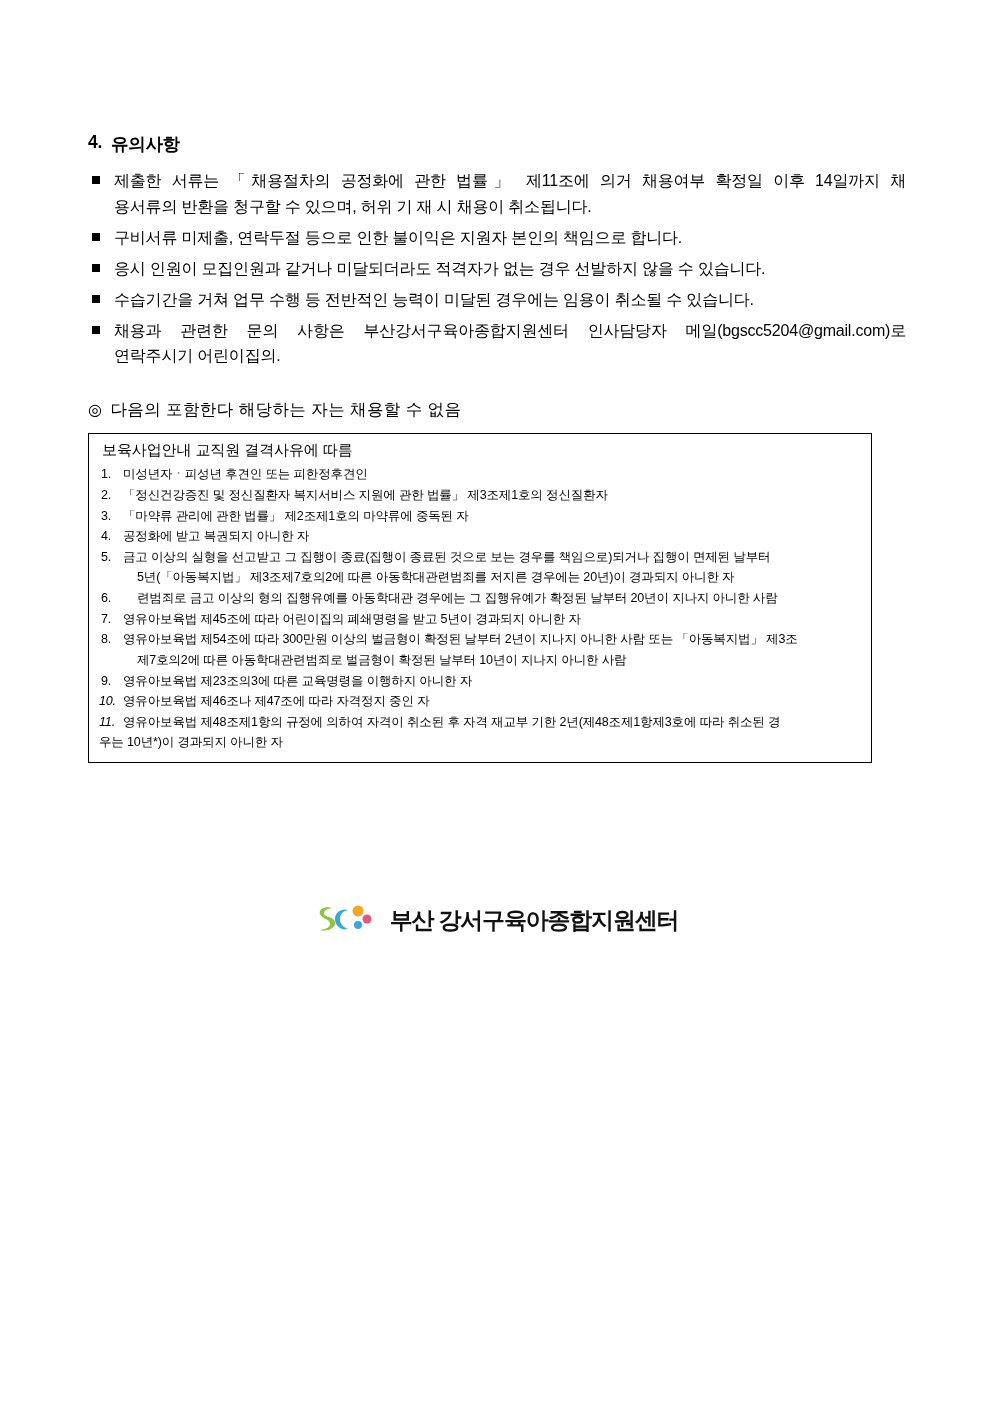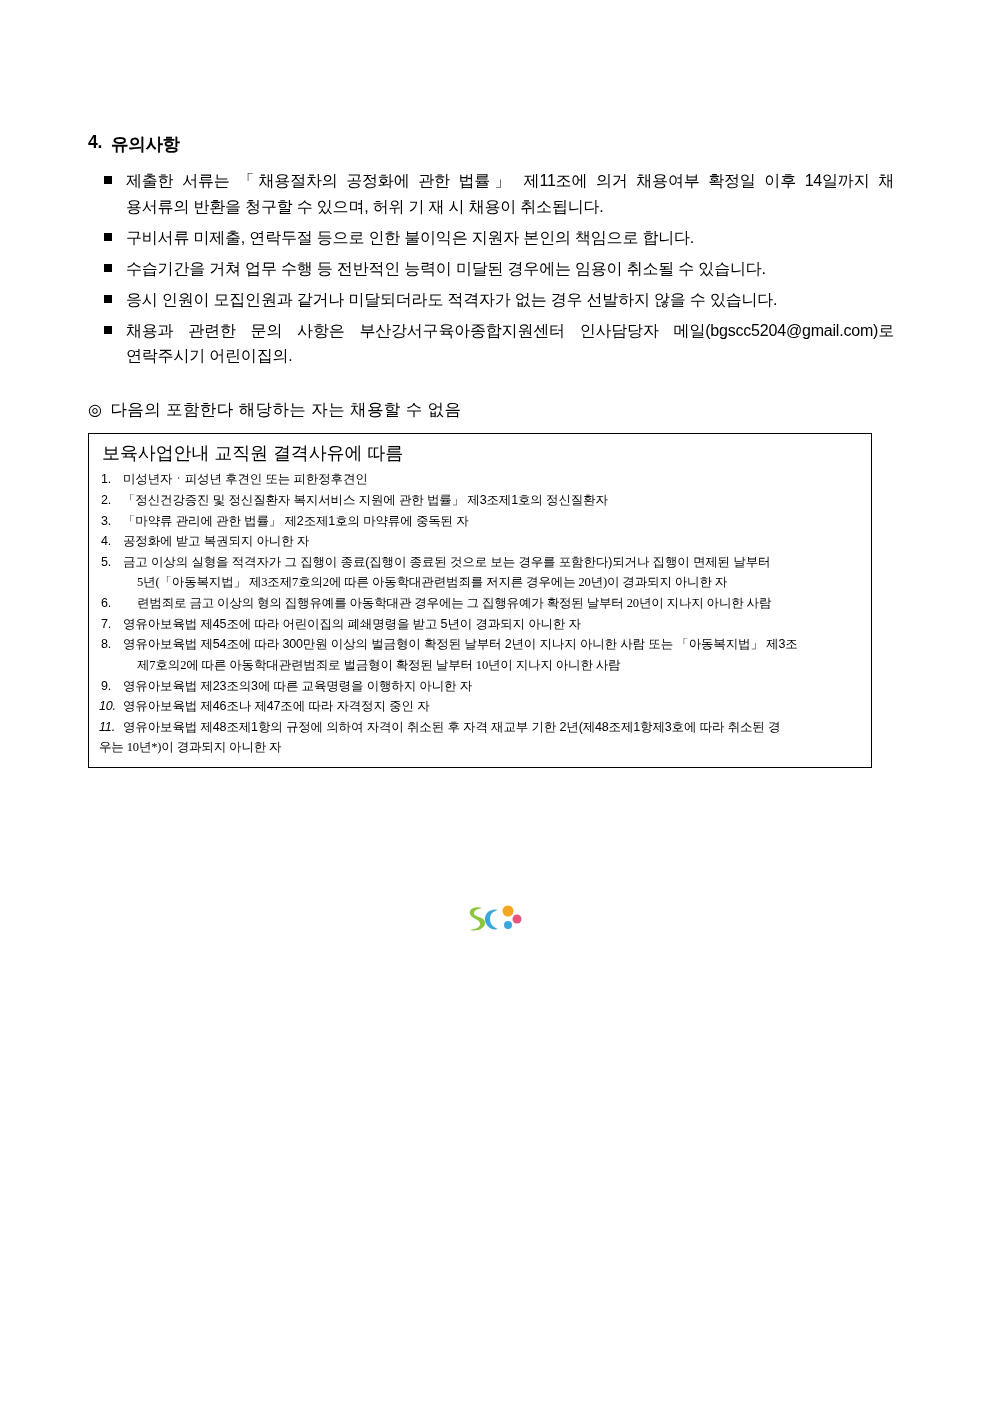--- a/index.html
+++ b/index.html
@@ -36,21 +36,21 @@
     margin: 0 0 12px 0;
     display: flex;
     gap: 9px;
   }
   .section-heading .num { }
   .section-heading .txt { }
 
   
   ul.notice-list {
     list-style: none;
-    margin: 12px;
+    margin: 0;
     padding: 0;
   }
   ul.notice-list li {
     position: relative;
     padding-left: 26px;
     margin-bottom: 5px;
     font-size: 16px;
     line-height: 1.62;
     letter-spacing: -0.2px;
     text-align: justify;
@@ -92,21 +92,21 @@
   }
 
   
   .disq-box {
     border: 1px solid #000;
     padding: 7px 10px 9px 10px;
     width: 784px;
     box-sizing: border-box;
   }
   .disq-box .box-title {
-    font-size: 18px;
+    font-size: 15px;
     letter-spacing: -0.1px;
     margin-bottom: 4px;
     padding-left: 3px;
   }
   .disq-box ol {
     list-style: none;
     margin: 0;
     padding: 0;
   }
   .disq-box ol li {
@@ -125,21 +125,20 @@
     text-align: left;
   }
   .disq-box ol li.wide .idx {
     left: 0px;
     width: 22px;
     font-style: italic;
   }
   .disq-box ol li .sub {
     display: block;
     padding-left: 14px;
-    font-family: Liberation Serif, serif;
   }
   .disq-box ol li .sub.nopad {
     padding-left: 0;
     margin-left: -24px;
   }
 
   
   .footer-logo {
     position: absolute;
     left: 0;
@@ -178,25 +177,25 @@
         <span class="marker"></span>
         <span class="line justified">제출한 서류는 「채용절차의 공정화에 관한 법률」 제11조에 의거 채용여부 확정일 이후 14일까지 채</span>
         <span class="line last">용서류의 반환을 청구할 수 있으며, 허위 기 재 시 채용이 취소됩니다.</span>
       </li>
       <li>
         <span class="marker"></span>
         <span class="line last">구비서류 미제출, 연락두절 등으로 인한 불이익은 지원자 본인의 책임으로 합니다.</span>
       </li>
       <li>
         <span class="marker"></span>
+        <span class="line last">응시 인원이 모집인원과 같거나 미달되더라도 적격자가 없는 경우 선발하지 않을 수 있습니다.</span>
+      </li>
+      <li>
+        <span class="marker"></span>
         <span class="line last">수습기간을 거쳐 업무 수행 등 전반적인 능력이 미달된 경우에는 임용이 취소될 수 있습니다.</span>
-      </li>
-      <li>
-        <span class="marker"></span>
-        <span class="line last">응시 인원이 모집인원과 같거나 미달되더라도 적격자가 없는 경우 선발하지 않을 수 있습니다.</span>
       </li>
       <li>
         <span class="marker"></span>
         <span class="line justified">채용과 관련한 문의 사항은 부산강서구육아종합지원센터 인사담당자 메일(bgscc5204@gmail.com)로</span>
         <span class="line last">연락주시기 어린이집의.</span>
       </li>
     </ul>
 
     <div class="diamond-heading">
       <span class="circle-glyph">◎</span>
@@ -217,21 +216,21 @@
         <li>
           <span class="idx">3.</span>
           <span>「마약류 관리에 관한 법률」 제2조제1호의 마약류에 중독된 자</span>
         </li>
         <li>
           <span class="idx">4.</span>
           <span>공정화에 받고 복권되지 아니한 자</span>
         </li>
         <li>
           <span class="idx">5.</span>
-          <span>금고 이상의 실형을 적격자가 그 집행이 종료(집행이 종료된 것으로 보는 경우를 포함한다)되거나 집행이 면제된 날부터</span>
+          <span>금고 이상의 실형을 선고받고 그 집행이 종료(집행이 종료된 것으로 보는 경우를 책임으로)되거나 집행이 면제된 날부터</span>
           <span class="sub">5년(「아동복지법」 제3조제7호의2에 따른 아동학대관련범죄를 저지른 경우에는 20년)이 경과되지 아니한 자</span>
         </li>
         <li>
           <span class="idx">6.</span>
           <span class="sub">련범죄로 금고 이상의 형의 집행유예를 아동학대관 경우에는 그 집행유예가 확정된 날부터 20년이 지나지 아니한 사람</span>
         </li>
         <li>
           <span class="idx">7.</span>
           <span>영유아보육법 제45조에 따라 어린이집의 폐쇄명령을 받고 5년이 경과되지 아니한 자</span>
         </li>
@@ -260,14 +259,15 @@
   <div class="footer-logo">
     <span class="mark">
       <svg width="64" height="40" viewBox="0 0 64 40" xmlns="http://www.w3.org/2000/svg">
         <path d="M6 14 C4 9, 12 6, 18 8 C13 9, 9 11, 10 14 C11 17, 20 17, 21 22 C22 28, 14 32, 6 30 C12 29, 17 27, 16 23 C15 19, 8 19, 6 14 Z" fill="#8cc63f"></path>
         <path d="M34 10 C28 8, 21 12, 21 19 C21 26, 28 31, 34 29 C29 27, 26 24, 26 19 C26 14, 29 11, 34 10 Z" fill="#3aa7dc"></path>
         <circle cx="44" cy="11" r="5.5" fill="#f5a623"></circle>
         <circle cx="53" cy="19" r="4.5" fill="#e8547c"></circle>
         <circle cx="44" cy="25" r="4" fill="#3aa7dc"></circle>
       </svg>
     </span>
+    <span class="logo-text">부산 강서구육아종합지원센터</span>
   </div>
 </div>
 
 </body></html>

